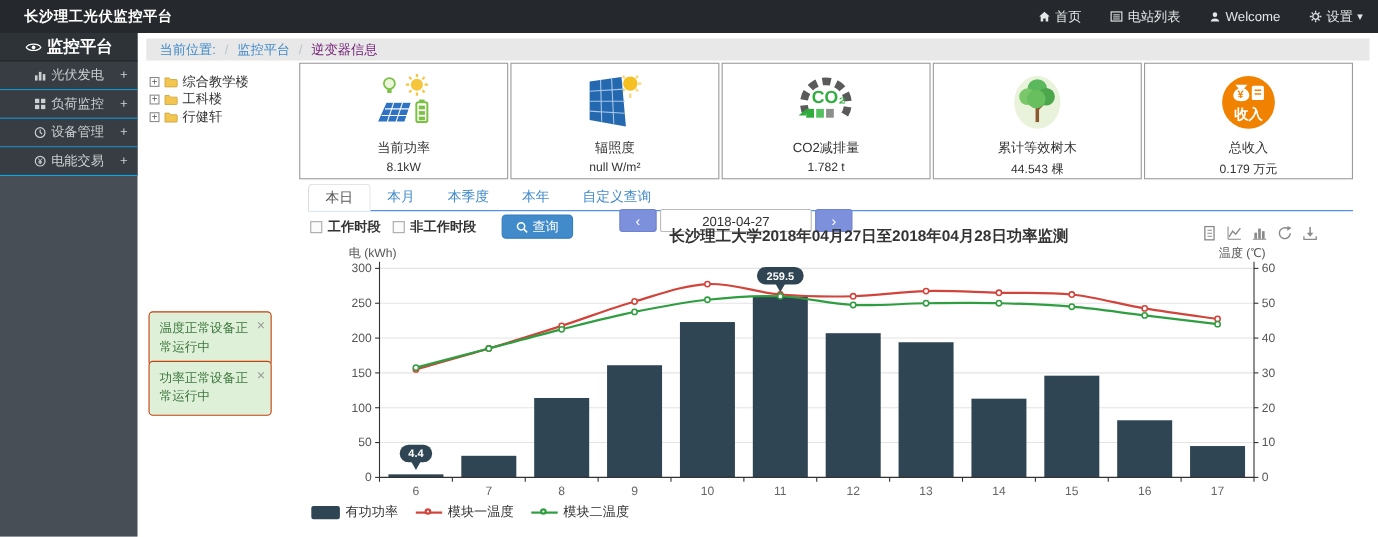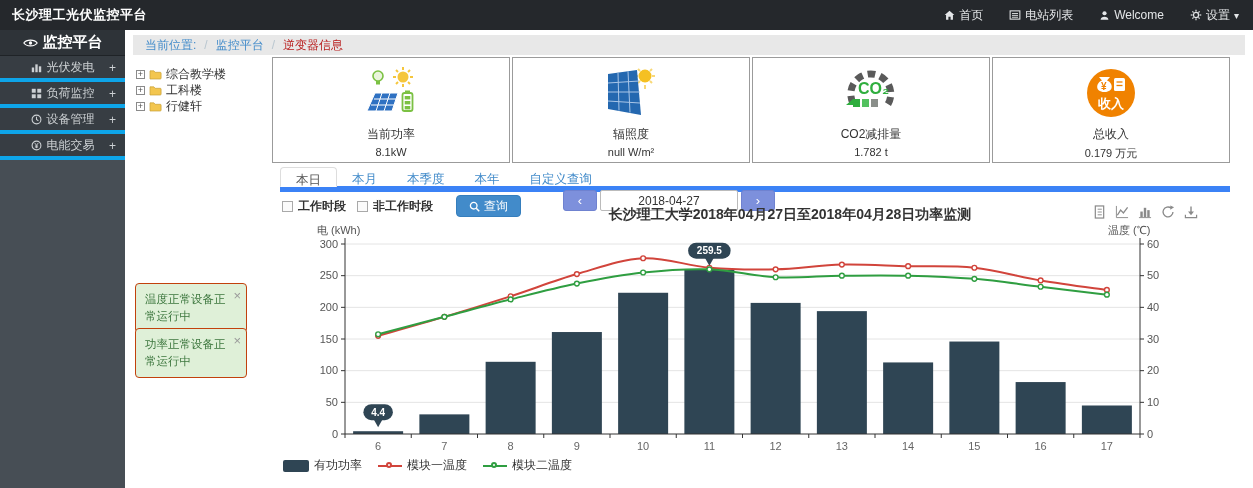--- a/index.html
+++ b/index.html
@@ -3,58 +3,58 @@
 <meta charset="utf-8">
 <style>
   * { margin:0; padding:0; box-sizing:border-box; }
   html,body { width:1253px; height:488px; overflow:hidden; background:#fff;
     font-family:"Liberation Sans","DejaVu Sans",sans-serif; font-size:12px; color:#333; }
   .page { position:relative; width:1253px; height:488px; }
 
   
   .topnav { position:absolute; left:0; top:0; width:1253px; height:30px; background:#25282c;
     display:flex; align-items:center; justify-content:space-between; padding:0 14px 0 12px; }
-  .brand { color:#fff; font-size:13px; font-weight:bold; letter-spacing:.5px; }
+  .brand { color:#fff; font-size:13px; font-weight:bold; letter-spacing:.5px;margin-left:10px; }
   .topnav-right { display:flex; align-items:center; gap:26px; }
   .topnav-item { display:flex; align-items:center; gap:4px; color:#e4e6e8; font-size:12px; cursor:pointer; }
   .topnav-item svg { display:block; }
   .caret { font-size:10px; color:#e4e6e8; }
 
   
   .sidebar { position:absolute; left:0; top:30px; width:125px; height:458px; background:#474e55; }
   .sidebar-header { height:26px; background:#2e3338; border-bottom:1px solid #1f2327;
     display:flex; align-items:center; justify-content:center; gap:5px; color:#fff; font-size:15px; font-weight:bold; }
-  .side-item { height:26px; background:#373d43; border-bottom:4px solid #0ea5e9; position:relative;
+  .side-item { height:26px; background:#373d43; border-bottom:1px solid #0ea5e9; position:relative;
     display:flex; align-items:center; justify-content:center; gap:5px; color:#ccd0d3; font-size:12px; cursor:pointer; }
   .side-item .expand { position:absolute; right:9px; top:5px; color:#ccd0d3; font-size:12px; }
 
   
   .breadcrumb { position:absolute; left:133px; top:35px; width:1112px; height:20px; background:#e8e8e8;
     display:flex; align-items:center; gap:8px; padding:0 12px; font-size:12px; }
   .bc-prefix { color:#428bca; }
   .bc-sep { color:#b9c6cf; }
   .bc-link { color:#428bca; cursor:pointer; }
-  .bc-current { color:#b91c1c; }
+  .bc-current { color:#701a75; }
 
   
   .tree { position:absolute; left:136px; top:66px; width:130px; }
   .tree-item { display:flex; align-items:center; gap:4px; height:16px; cursor:pointer; }
   .expander { width:9px; height:9px; border:1px solid #8a8a8a; background:#fff; color:#555;
     font-size:9px; line-height:7px; text-align:center; flex:0 0 9px; }
   .tree-label { color:#333; }
 
   
   .cards { position:absolute; left:272px; top:57px; width:958px; height:106px; display:flex; gap:2px; }
   .card { flex:1; background:#fff; border:1px solid #9b9b9b; text-align:center; padding-top:4px; }
   .card .icon-box { height:62px; display:flex; align-items:center; justify-content:center; }
   .card .c-label { font-size:12px; color:#333; margin-top:2px; }
   .card .c-value { font-size:11px; color:#333; margin-top:3px; }
 
   
-  .tabs { position:absolute; left:280px; top:167px; width:950px; height:25px; border-bottom:6px solid #3b82f6; display:flex; }
+  .tabs { position:absolute; left:280px; top:167px; width:950px; height:25px; border-bottom:1px solid #3b82f6; display:flex; }
   .tab { padding:4px 15px 5px; font-size:12.5px; color:#428bca; cursor:pointer; }
   .tab.active { background:#fff; color:#555; border:1px solid #ddd; border-bottom:1px solid #fff;
     border-radius:4px 4px 0 0; margin-bottom:-1px; }
 
   
   .filters { position:absolute; left:282px; top:195px; display:flex; align-items:center; gap:5px; }
   .cb { width:11px; height:11px; border:1px solid #a9a9a9; background:#fbfbfb; display:inline-block; cursor:pointer; }
   .cb-label { font-weight:bold; color:#333; margin-right:6px; }
   .search-btn { margin-left:12px; background:#428bca; color:#fff; border:1px solid #357ebd; border-radius:4px;
     height:22px; padding:0 12px; display:flex; align-items:center; gap:4px; font-size:12px; cursor:pointer; }
@@ -280,20 +280,35 @@
         <path d="M8 36 A20 20 0 1 1 40 41" fill="none" stroke="#5a5a5a" stroke-width="7" stroke-dasharray="7.5 5"></path>
         <rect x="8" y="32" width="7" height="8" fill="#2fae3e"></rect>
             <rect x="17" y="32" width="7" height="8" fill="#53c15f"></rect>
             <rect x="26" y="32" width="7" height="8" fill="#8a8f8a"></rect>
         <polygon points="8,36 1,36 8,30" fill="#2fae3e" transform="translate(0,2)"></polygon>
         <text x="13" y="27" font-size="16" font-weight="bold" fill="#2fae3e" font-family="Liberation Sans,sans-serif">CO₂</text>
       </svg>
         </div>
       <div class="c-label">CO2减排量</div>
       <div class="c-value">1.782 t</div>
+    </div>
+    <div class="card">
+      <div class="icon-box">
+          <svg width="52" height="52" viewBox="0 0 52 52">
+        <ellipse cx="26" cy="26" rx="21" ry="24" fill="#e9f2da"></ellipse>
+        <rect x="24.4" y="27" width="3.2" height="17" fill="#8a5a2e"></rect>
+        <line x1="26" y1="33" x2="31" y2="28" stroke="#8a5a2e" stroke-width="2"></line>
+        <circle cx="26" cy="14" r="9" fill="#5cb85c"></circle>
+            <circle cx="17" cy="21" r="7.5" fill="#7bc86b"></circle>
+            <circle cx="34" cy="21" r="8" fill="#4ca64c"></circle>
+            <circle cx="25" cy="23" r="8.5" fill="#68bf5e"></circle>
+      </svg>
+        </div>
+      <div class="c-label">累计等效树木</div>
+      <div class="c-value">44.543 棵</div>
     </div>
     <div class="card">
       <div class="icon-box">
           <svg width="52" height="52" viewBox="0 0 52 52">
         <circle cx="26" cy="26" r="24" fill="#f08200"></circle>
         <path d="M14 10 h11 l-3 3.5 c6 2 7.5 11.5 -2.5 11.5 c-10 0 -8.5 -9.5 -2.5 -11.5 Z" fill="#fff"></path>
         <text x="16" y="22.5" font-size="10" font-weight="bold" fill="#f08200" font-family="Liberation Sans,sans-serif">¥</text>
         <rect x="29" y="11" width="11" height="13" rx="1.5" fill="#fff"></rect>
         <line x1="31.5" y1="15" x2="37.5" y2="15" stroke="#f08200" stroke-width="1.3"></line>
             <line x1="31.5" y1="18.5" x2="37.5" y2="18.5" stroke="#f08200" stroke-width="1.3"></line>

